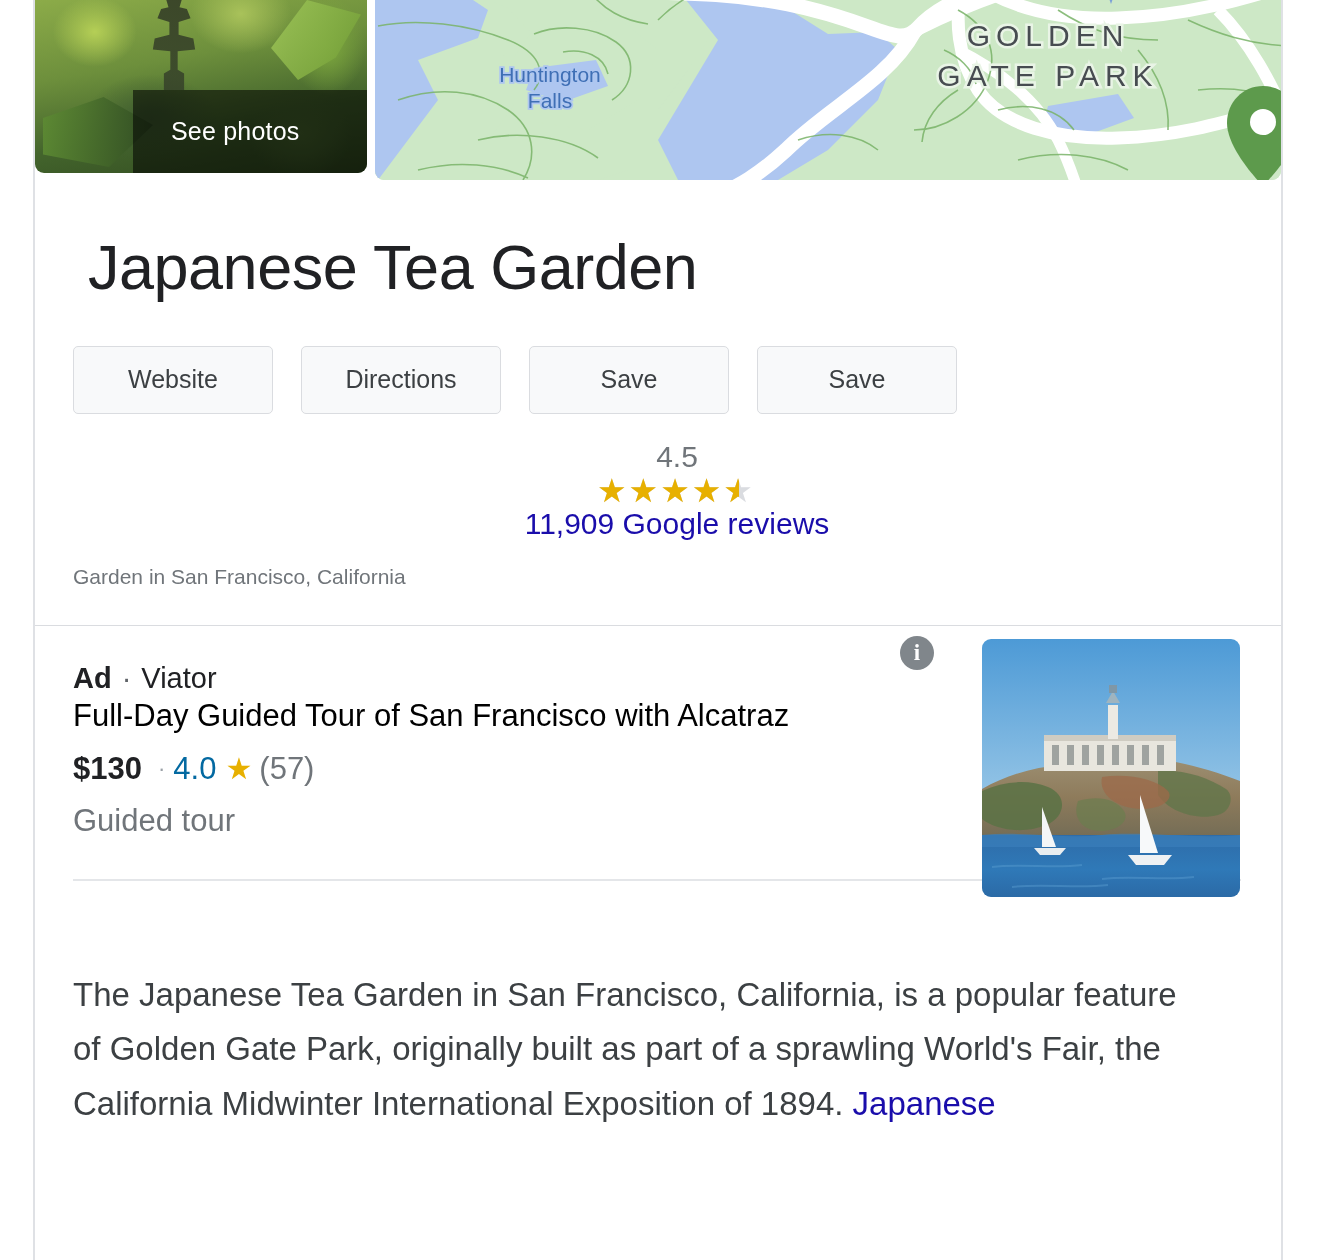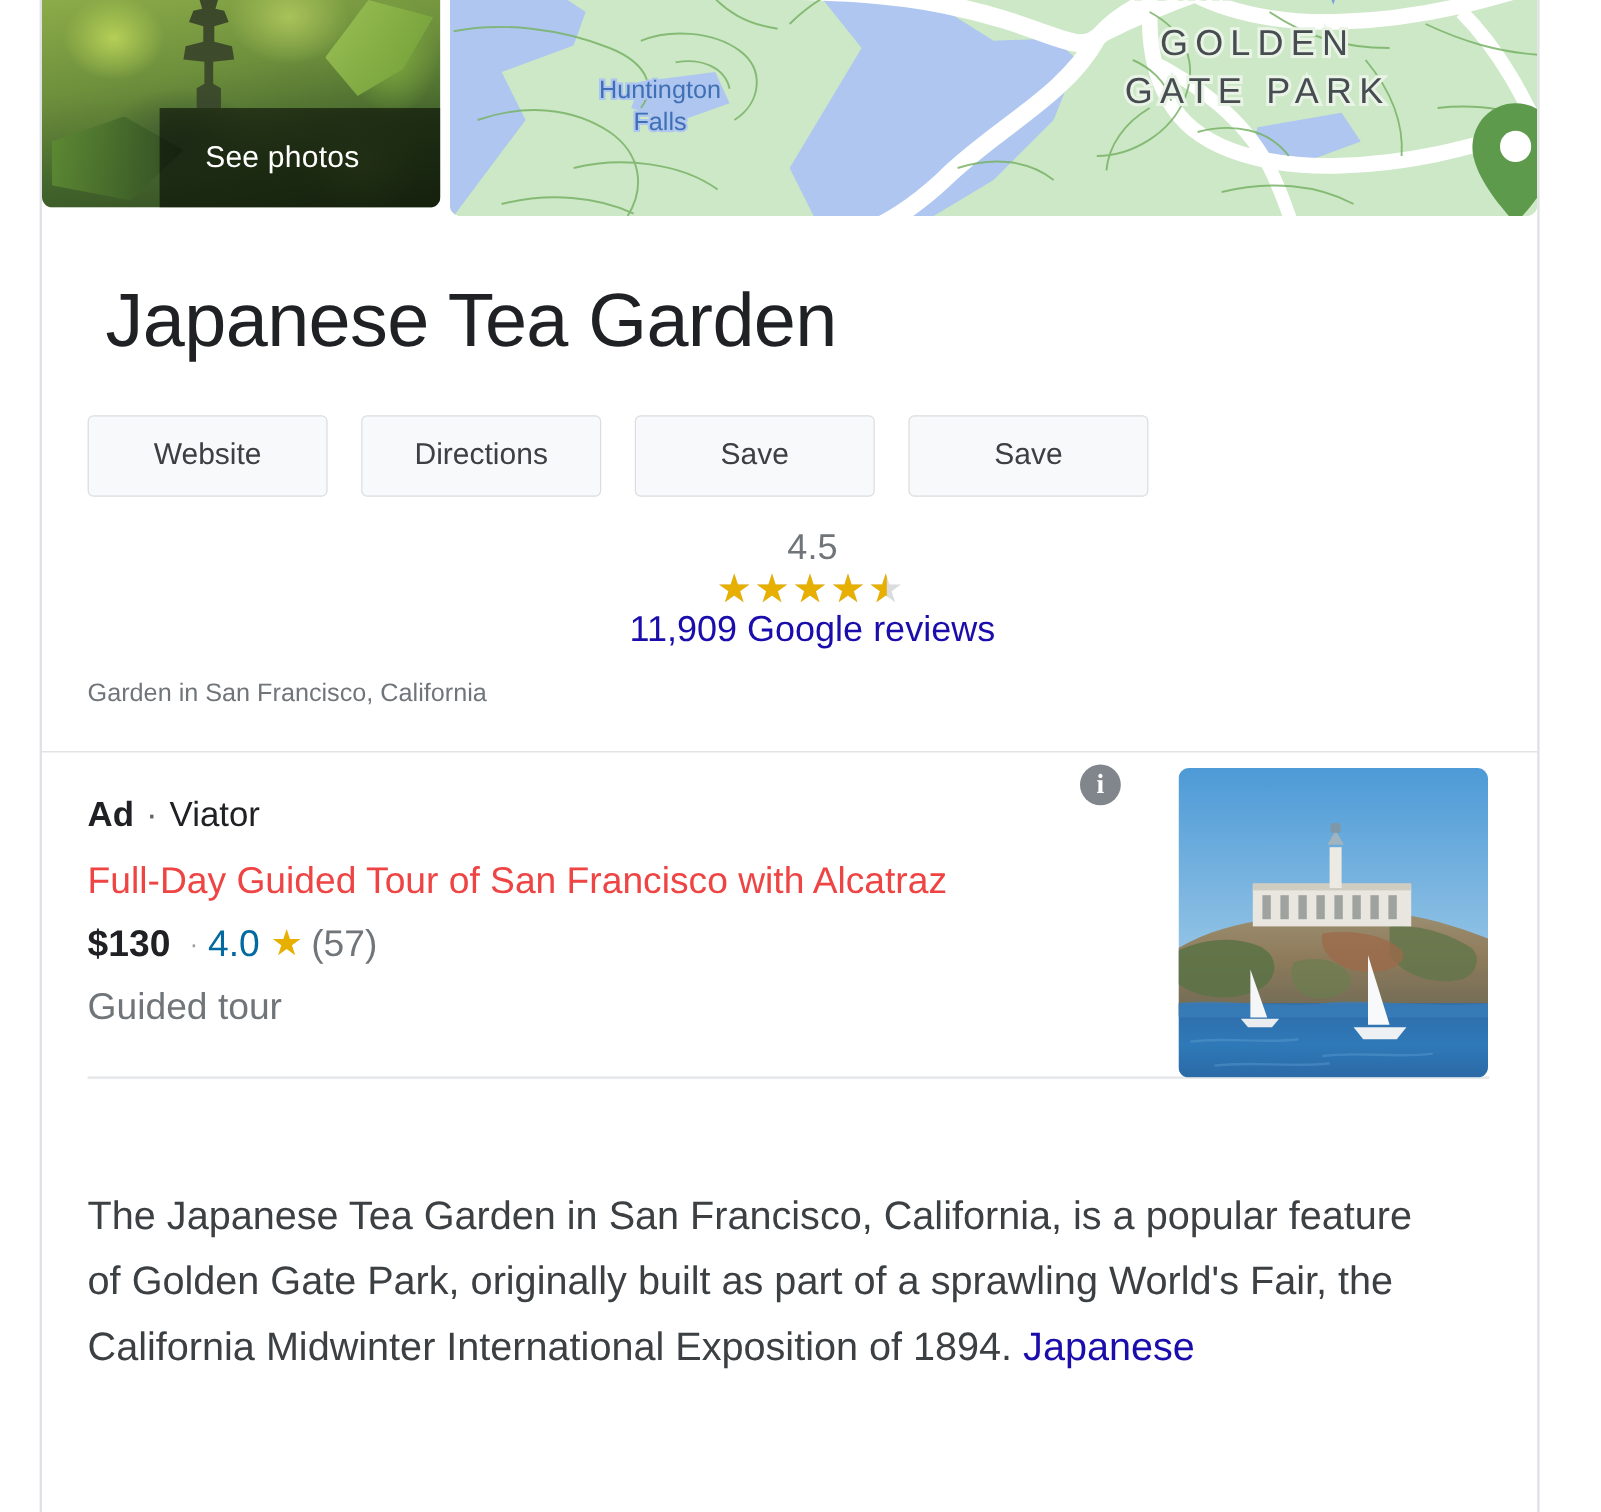--- a/index.html
+++ b/index.html
@@ -223,24 +223,23 @@
     font-size: 23px;
     font-weight: bold;
     font-family: "Liberation Serif", serif;
     display: flex;
     align-items: center;
     justify-content: center;
     cursor: pointer;
   }
 
   .ad-title {
-    margin-top: 17px;
     font-size: 31px;
     line-height: 1.33;
-    color: #ef4444;
+    color: #000000;
     max-width: 775px;
     cursor: pointer;
     text-decoration: none;
     display: block;
   }
 
   .ad-price-row {
     margin-top: 15px;
     font-size: 31px;
     color: #70757a;

